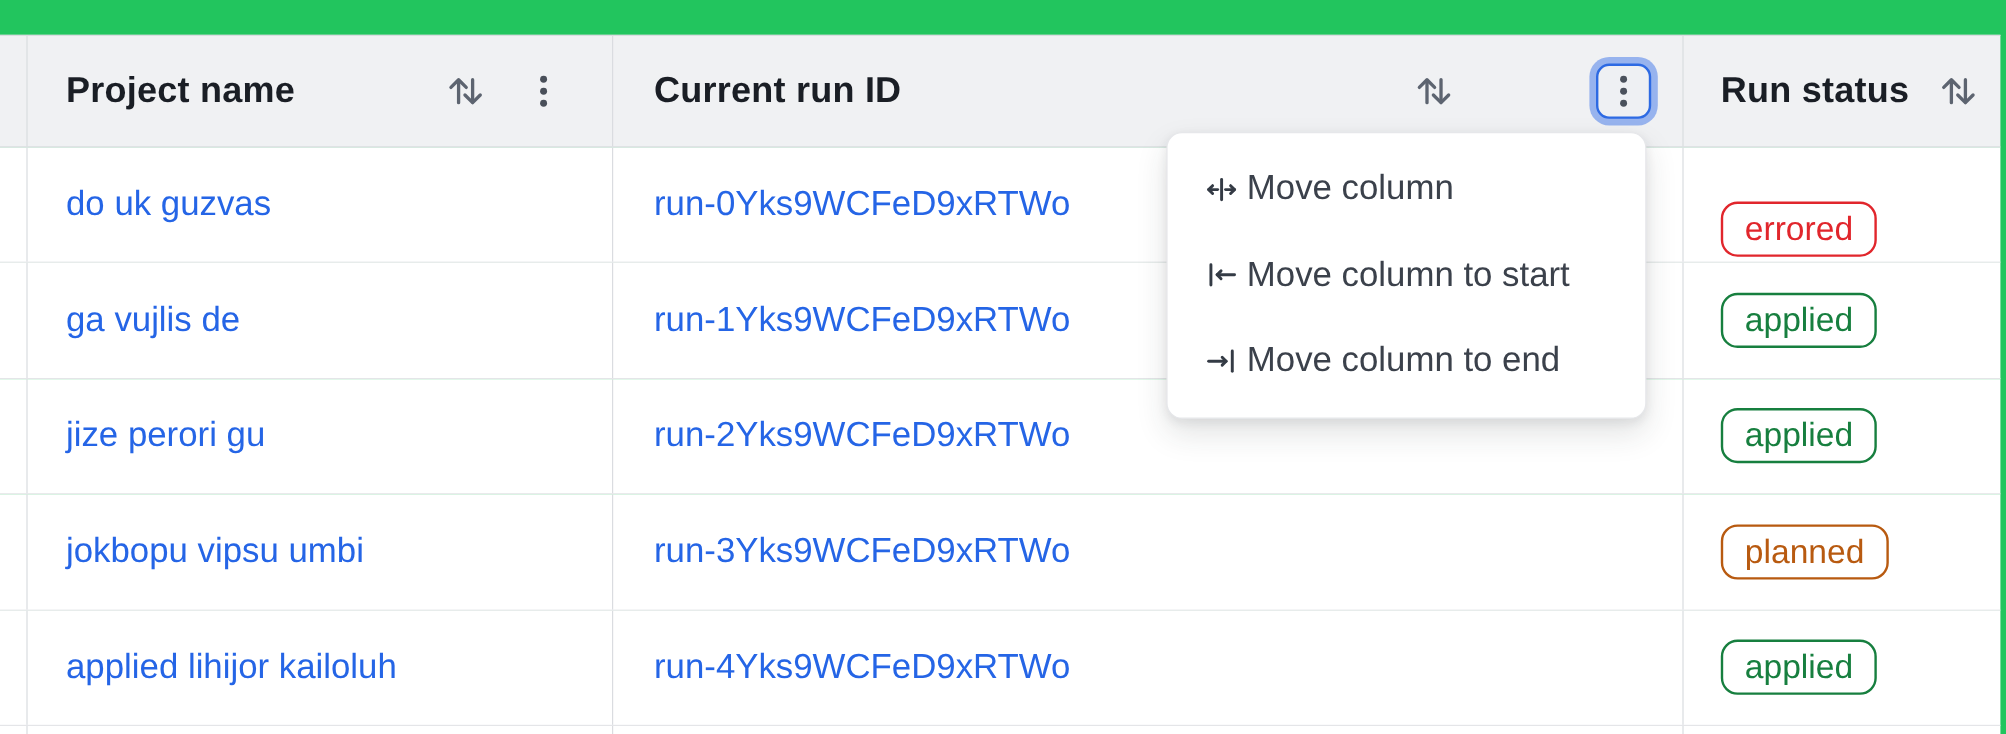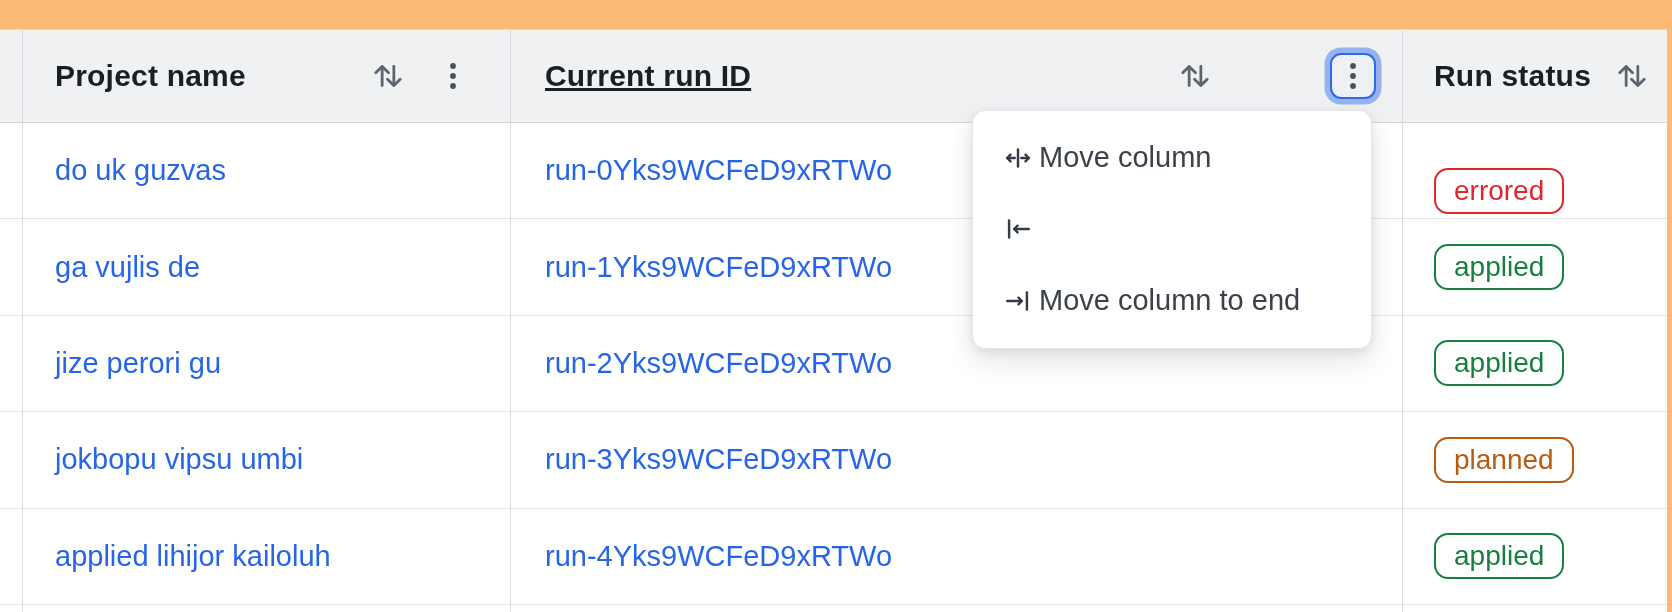--- a/index.html
+++ b/index.html
@@ -1,18 +1,18 @@
 <!DOCTYPE html>
 <html><head>
 <meta charset="utf-8">
 <style>
   * { margin:0; padding:0; box-sizing:border-box; }
   html,body { background:#ffffff; }
   body { font-family:"Liberation Sans", sans-serif; }
-  .stage { position:relative; width:1672px; height:612px; overflow:hidden; background:#fdba74; }
+  .stage { position:relative; width:1672px; height:612px; overflow:hidden; background:#22c55e; }
 
   
   .table { position:absolute; left:0; top:29px; width:1667px; }
   .tr { display:flex; background:#ffffff; }
   .tr.thead {
     height:94px; background:#f0f1f3;
     border-top:1px solid #dadce0;
     border-bottom:1px solid #d5d7db;
   }
   .tr.body-row { height:96.4px; border-bottom:1px solid #e4e5e8; }
@@ -23,21 +23,21 @@
   .c-runid   { width:892px; border-right:1px solid #dadce0; padding-left:34px; flex:none; }
   .c-status  { width:264px; padding-left:31px; flex:none; }
 
   .th { font-size:30px; font-weight:700; color:#1a1e25; letter-spacing:0.2px; }
   .th .hlabel { white-space:nowrap; }
   .spacer { flex:1 1 auto; }
 
   
   .c-project.th { padding-right:46px; }
   .c-project.th .icon-sort { margin-right:37px; }
-  .c-runid.th { padding-right:26px;text-decoration:underline; }
+  .c-runid.th { padding-right:26px; }
   .c-runid.th .icon-sort { margin-right:118px; }
   .c-status.th { padding-right:24px;gap:12px; }
 
   .icon-sort { width:34px; height:34px; flex:none; color:#5d6470; }
   .icon-sort svg { width:34px; height:34px; display:block; }
   .icon-kebab { width:22px; height:34px; flex:none; color:#494f59;
                 display:flex; align-items:center; justify-content:center; }
   .icon-kebab svg { width:10px; height:32px; display:block; }
 
   
@@ -232,20 +232,21 @@
       <span>Move column</span>
     </div>
     <div class="menu-item">
       <span class="mi-icon">
         <svg viewBox="0 0 32 32" fill="none" stroke="currentColor" stroke-width="2.6" stroke-linecap="round" stroke-linejoin="round">
           <path d="M6.5 7v18"></path>
           <path d="M27.5 16H12"></path>
             <path d="M15.5 12.5L12 16L15.5 19.5"></path>
         </svg>
       </span>
+      <span>Move column to start</span>
     </div>
     <div class="menu-item">
       <span class="mi-icon">
         <svg viewBox="0 0 32 32" fill="none" stroke="currentColor" stroke-width="2.6" stroke-linecap="round" stroke-linejoin="round">
           <path d="M25.5 7v18"></path>
           <path d="M4.5 16H20"></path>
             <path d="M16.5 12.5L20 16L16.5 19.5"></path>
         </svg>
       </span>
       <span>Move column to end</span>

